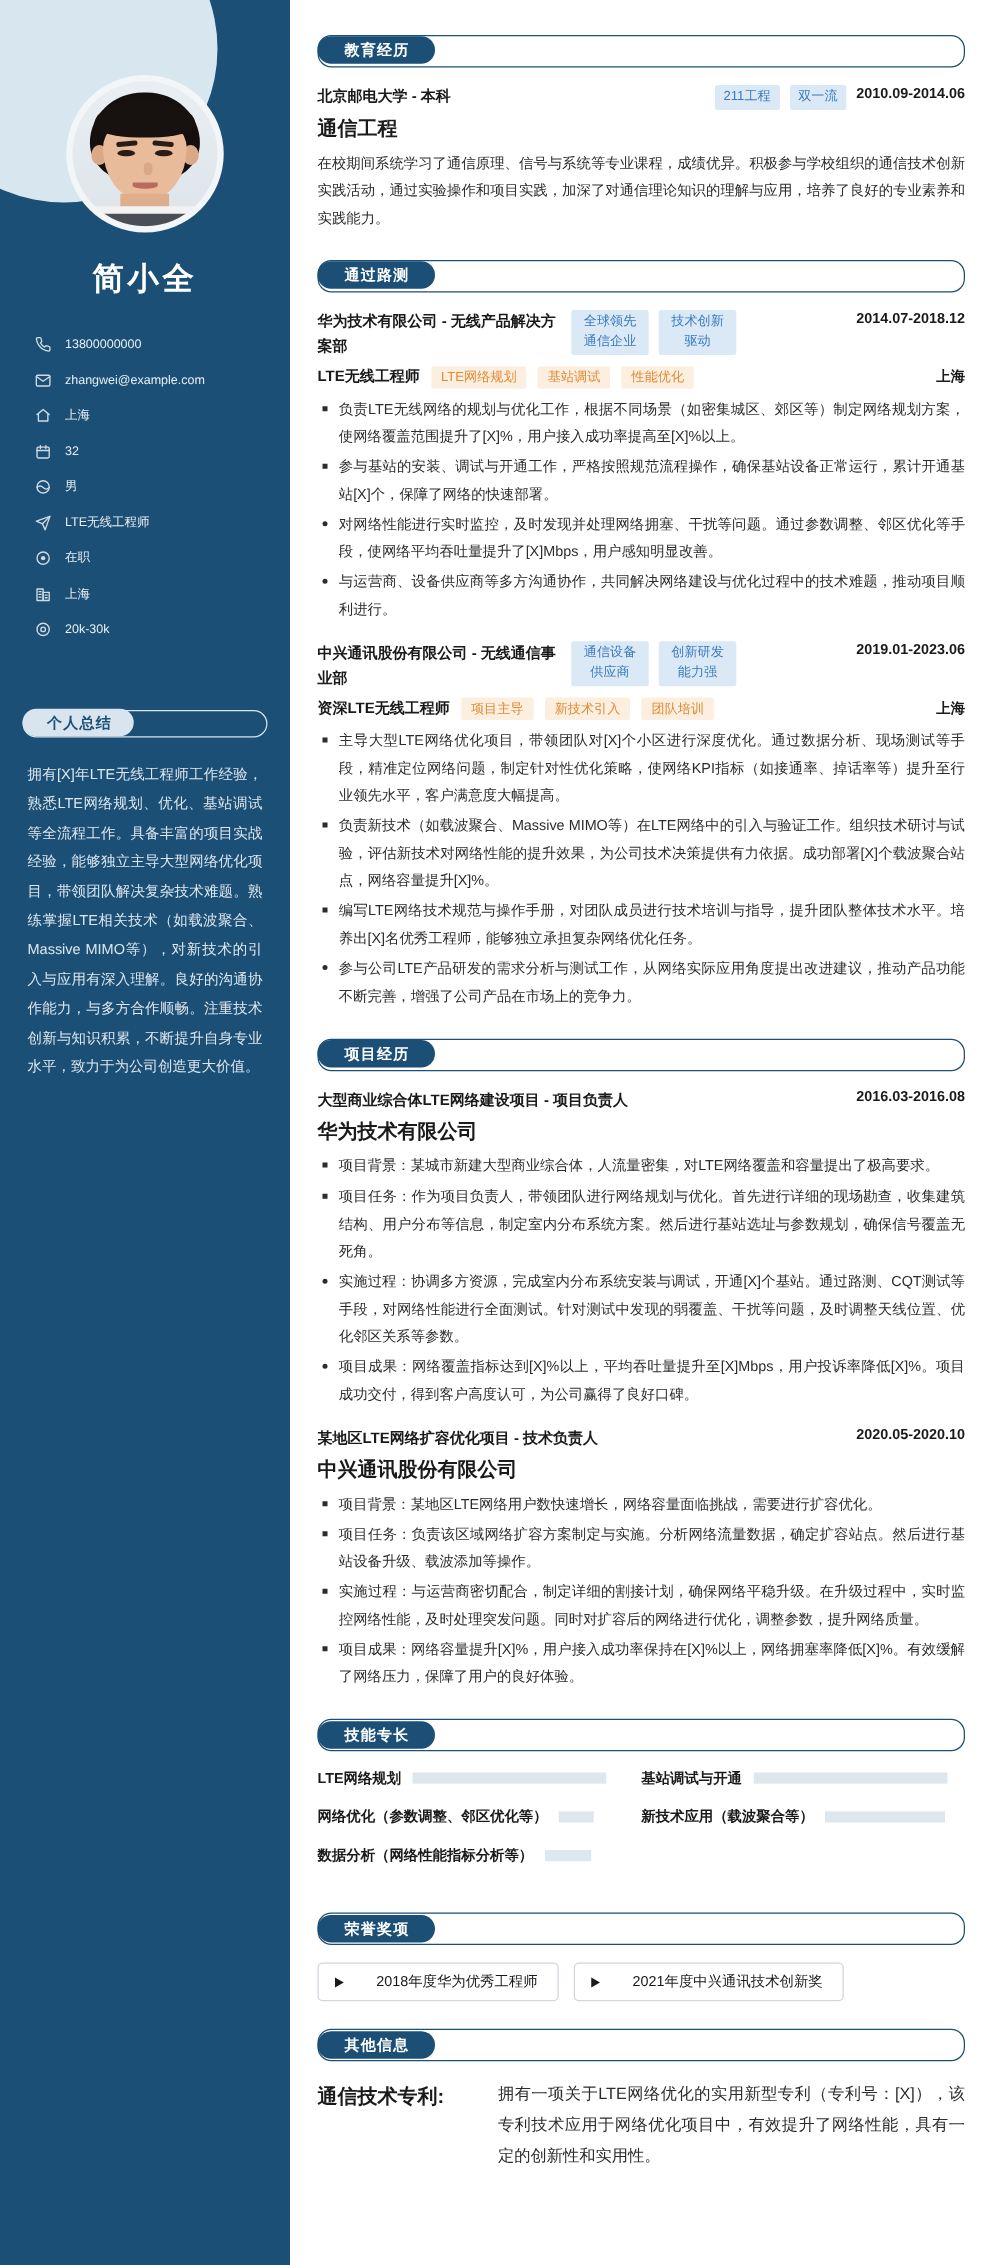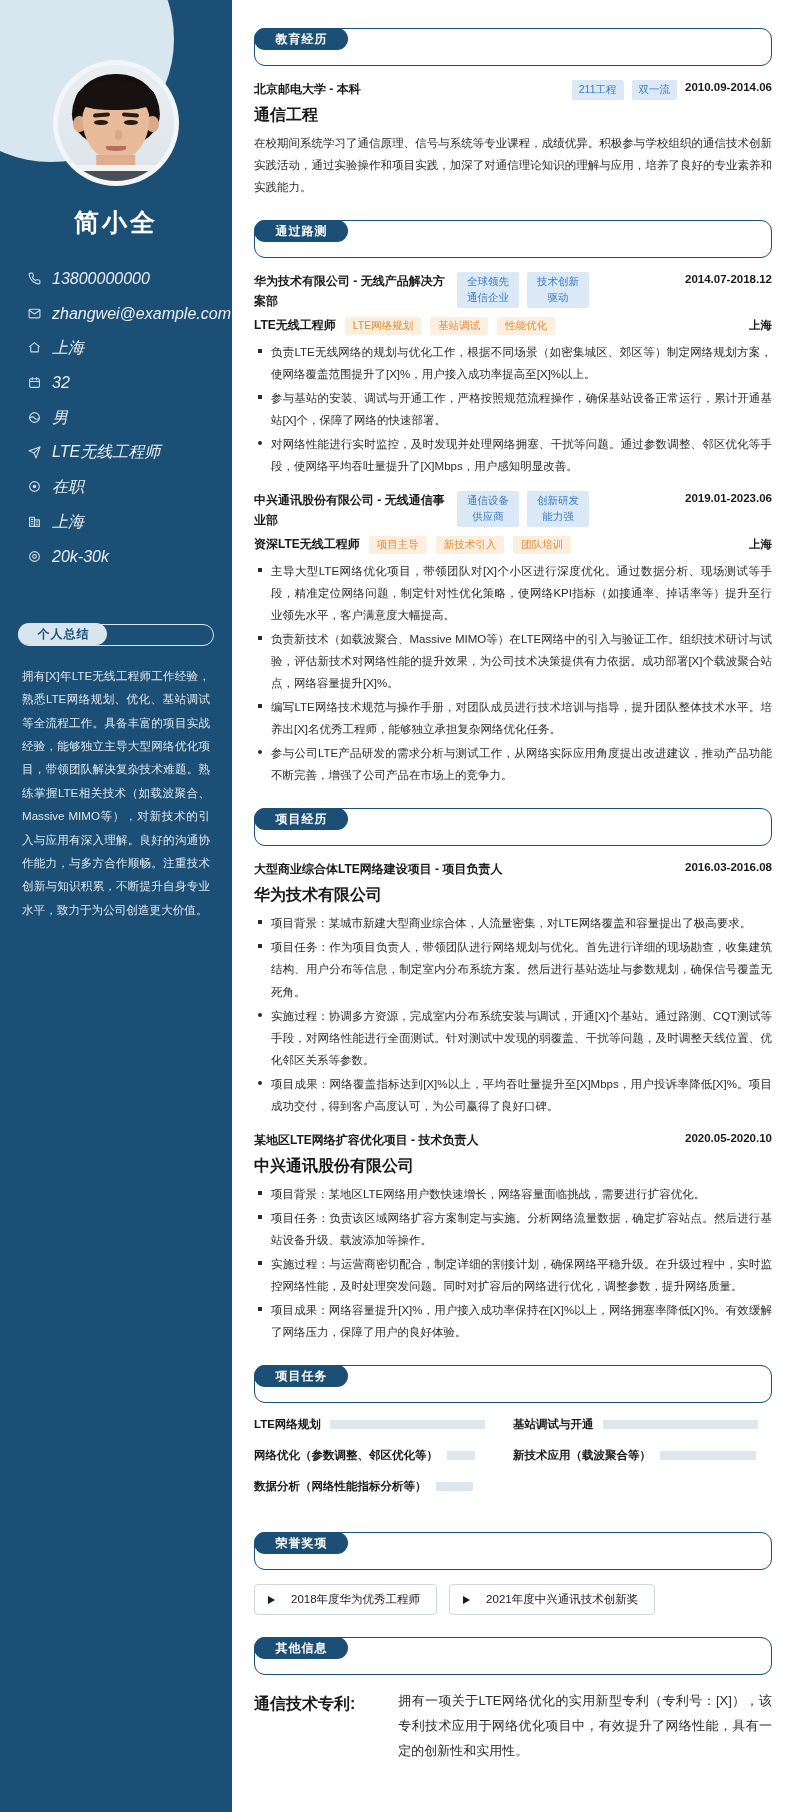--- a/index.html
+++ b/index.html
@@ -70,26 +70,25 @@
     letter-spacing:3px;
     margin-top:20px;
   }
   .contact-list {
     position:relative;z-index:3;
     margin:30px 0 0 26px;
     list-style:none;
   }
   .contact-list li {
     display:flex;
-    align-items:center;
+    align-items:flex-end;
     color:#e8eef3;
-    font-size:16px;
+    font-size:10px;
     margin-bottom:15.5px;
     line-height:1.2;
-    font-style:italic;
   }
   .contact-list .ci {
     width:17px; flex:0 0 17px;
     margin-right:9px;
     display:flex; align-items:center; justify-content:center;
     color:#cfdce6;
   }
   .contact-list .ci svg { display:block; }
 
   .side-heading {
@@ -122,25 +121,25 @@
     text-align:justify;
   }
 
   
   .main {
     flex:1;
     padding:28px 22px 34px 22px;
     min-width:0;
   }
   .sec-heading {
-    height:38px;
+    height:26px;
     border:1.4px solid #1b4f75;
     border-radius:11px;
     display:flex;
-    align-items:flex-start;
+    align-items:center;
     margin:0 0 14px 0;
   }
   .sec-heading .pill {
     background:#1b4f75;
     color:#ffffff;
     font-size:12px;
     font-weight:bold;
     height:22px;
     line-height:22px;
     padding:0 20px 0 22px;
@@ -272,21 +271,21 @@
   
   .awards { display:flex; gap:12px; flex-wrap:wrap; }
   .award {
     border:1px solid #cfd6dc;
     border-radius:4px;
     padding:7px 16px 7px 13px;
     font-size:11.5px;
     color:#1a1a1a;
     display:flex;
     align-items:center;
-    gap:16px;
+    gap:26px;
   }
   .award .tri {
     width:0;height:0;
     border-left:7px solid #1a1a1a;
     border-top:4.5px solid transparent;
     border-bottom:4.5px solid transparent;
   }
 
   
   .other-row { display:flex; gap:7px; align-items:flex-start; }
@@ -459,20 +458,21 @@
           <span class="role">LTE无线工程师</span>
           <span class="tag-orange">LTE网络规划</span>
           <span class="tag-orange">基站调试</span>
           <span class="tag-orange">性能优化</span>
           <span class="city">上海</span>
         </div>
         <ul class="bullets">
           <li>负责LTE无线网络的规划与优化工作，根据不同场景（如密集城区、郊区等）制定网络规划方案，使网络覆盖范围提升了[X]%，用户接入成功率提高至[X]%以上。</li>
           <li>参与基站的安装、调试与开通工作，严格按照规范流程操作，确保基站设备正常运行，累计开通基站[X]个，保障了网络的快速部署。</li>
           <li class="rnd" style="--r: 1;">对网络性能进行实时监控，及时发现并处理网络拥塞、干扰等问题。通过参数调整、邻区优化等手段，使网络平均吞吐量提升了[X]Mbps，用户感知明显改善。</li>
+          <li class="rnd" style="--r: 1;">与运营商、设备供应商等多方沟通协作，共同解决网络建设与优化过程中的技术难题，推动项目顺利进行。</li>
         </ul>
       </div>
 
       <div class="entry">
         <div class="row1">
           <span class="org">中兴通讯股份有限公司 - 无线通信事业部</span>
           <span class="tag-blue">通信设备供应商</span>
           <span class="tag-blue">创新研发能力强</span>
           <span class="date">2019.01-2023.06</span>
         </div>
@@ -521,21 +521,21 @@
           <li>项目背景：某地区LTE网络用户数快速增长，网络容量面临挑战，需要进行扩容优化。</li>
           <li>项目任务：负责该区域网络扩容方案制定与实施。分析网络流量数据，确定扩容站点。然后进行基站设备升级、载波添加等操作。</li>
           <li>实施过程：与运营商密切配合，制定详细的割接计划，确保网络平稳升级。在升级过程中，实时监控网络性能，及时处理突发问题。同时对扩容后的网络进行优化，调整参数，提升网络质量。</li>
           <li>项目成果：网络容量提升[X]%，用户接入成功率保持在[X]%以上，网络拥塞率降低[X]%。有效缓解了网络压力，保障了用户的良好体验。</li>
         </ul>
       </div>
     </section>
 
     <section class="sec">
       <div class="sec-heading">
-        <span class="pill">项目任务</span>
+        <span class="pill">技能专长</span>
       </div>
       <div class="skills-grid">
         <div class="skill">
           <span class="skill-name">LTE网络规划</span>
           <span class="skill-bar" style="flex: 0 0 155px;"></span>
         </div>
         <div class="skill">
           <span class="skill-name">基站调试与开通</span>
           <span class="skill-bar" style="flex: 0 0 155px;"></span>
         </div>

